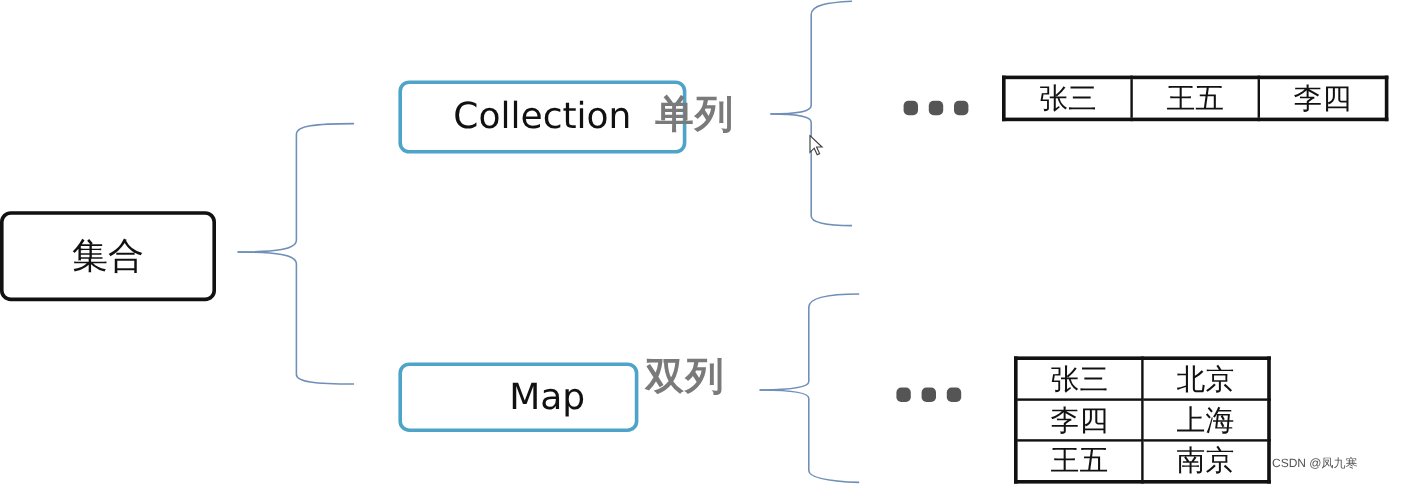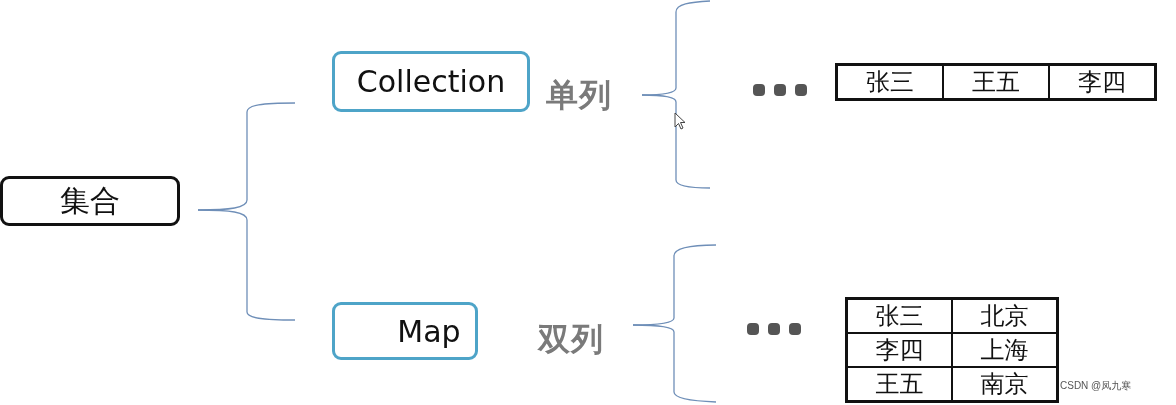--- a/index.html
+++ b/index.html
@@ -1,25 +1,25 @@
 <!DOCTYPE html>
 <html><head>
 <meta charset="utf-8">
 <style>
   html, body { margin:0; padding:0; }
   body { width:1176px; height:405px; background:#ffffff; position:relative; overflow:hidden;
          font-family:"DejaVu Sans", sans-serif; }
   .node { position:absolute; box-sizing:border-box; display:flex; align-items:center; justify-content:center; background:#fff; color:#111; }
-  .root { left:0; top:176px; width:180px; height:50px; border:3px solid #111; border-radius:9px; font-size:30px; }
+  .root { left:0; top:176px; width:180px; height:75px; border:3px solid #111; border-radius:9px; font-size:30px; }
   .child { border:3px solid #4ea4c8; border-radius:9px; font-size:30px; }
-  .c1 { left:332px; top:51px; width:198px; height:61px; }
-  .c2 { left:332px; top:302px; width:146px; height:58px;padding-left:48px; }
+  .c1 { left:332px; top:67px; width:240px; height:61px; }
+  .c2 { left:332px; top:302px; width:200px; height:58px;padding-left:48px; }
   .tag { position:absolute; color:#7a7a7a; font-weight:bold; font-size:32px; letter-spacing:1px; }
   .t1 { left:546px; top:74px; }
-  .t2 { left:538px; top:318px; }
+  .t2 { left:538px; top:292px; }
   svg.lines { position:absolute; left:0; top:0; }
   .dots { position:absolute; display:flex; gap:9px; }
   .dot { width:12px; height:12px; border-radius:4px; background:#555; }
   table.grid { position:absolute; border-collapse:collapse; border:3px solid #111; }
   table.grid td { border:2px solid #111; text-align:center; font-size:24px; color:#111; padding:0; background:#fff; }
   .g1 { left:835px; top:63px; }
   .g1 td { width:104px; height:31px; }
   .g2 { left:845px; top:297px; }
   .g2 td { width:103px; height:32px; }
   .watermark { position:absolute; left:1060px; top:379px; font-size:10px; color:#555; font-family:"Liberation Sans", sans-serif; }

